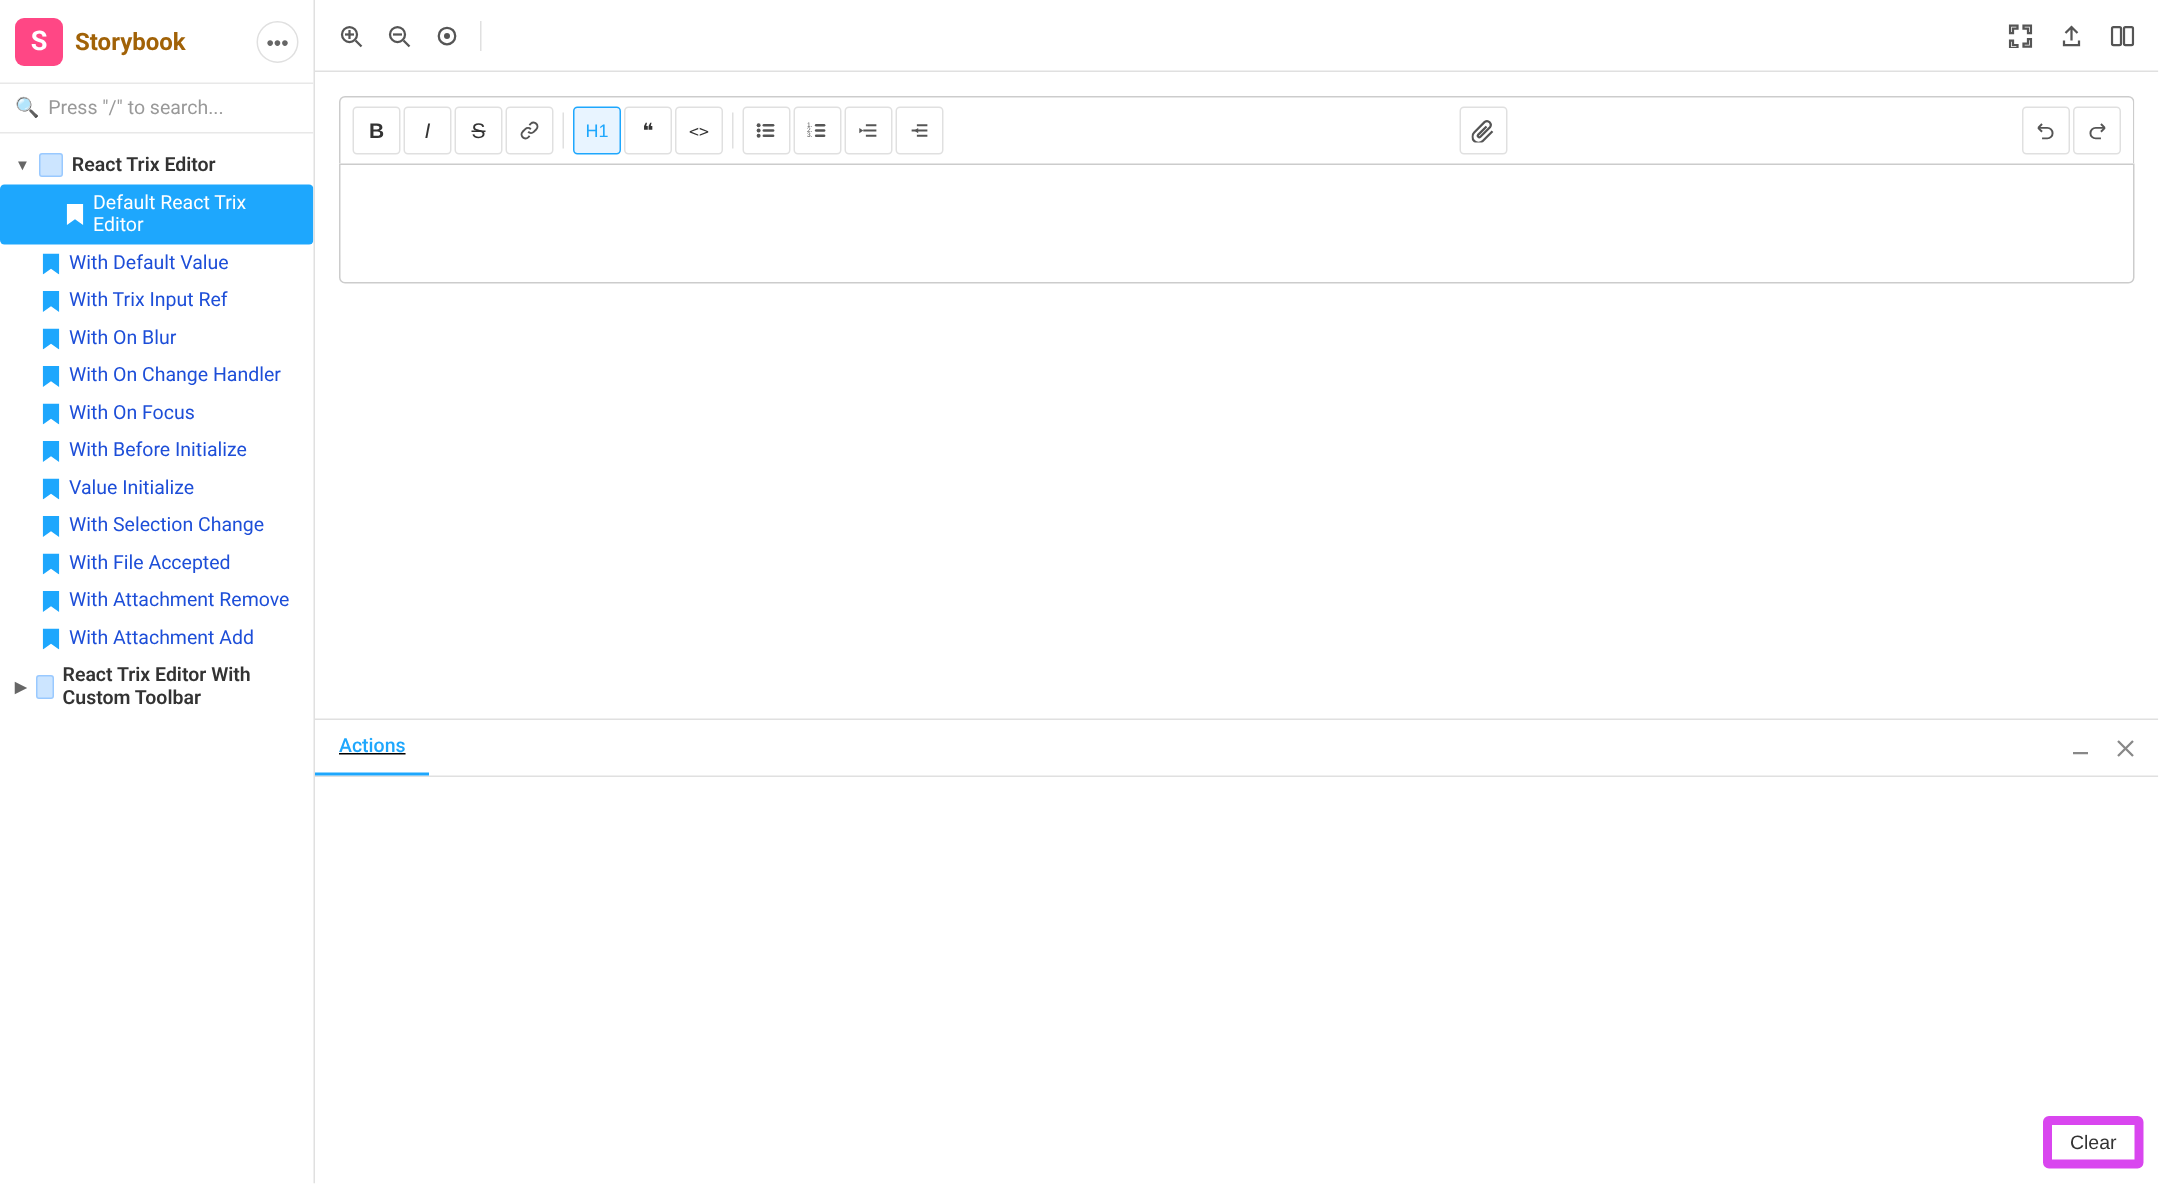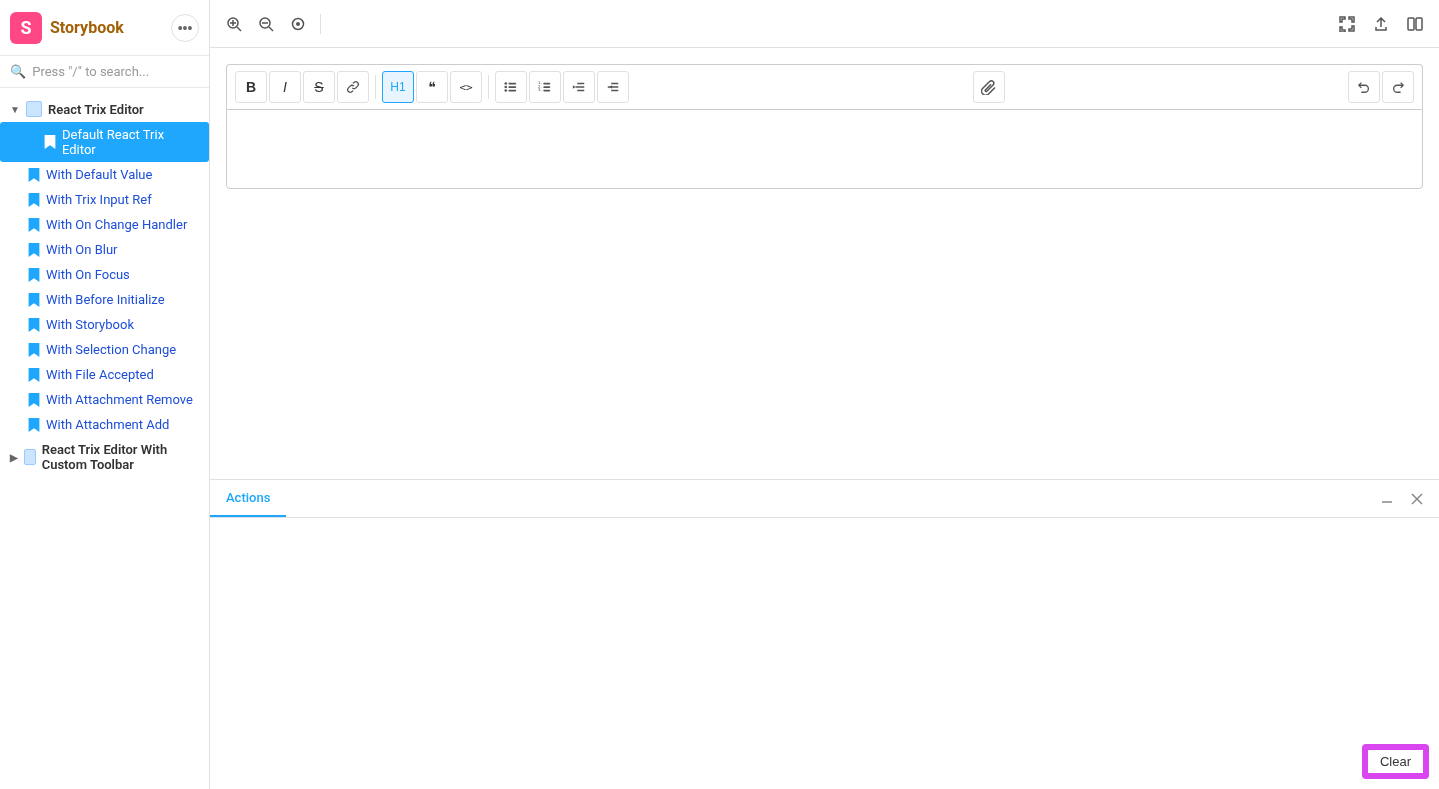--- a/index.html
+++ b/index.html
@@ -279,20 +279,21 @@
 
     #bottom-panel-header {
       display: flex;
       align-items: center;
       justify-content: space-between;
       border-bottom: 1px solid #e0e0e0;
     }
 
     .panel-tabs {
       display: flex;
+      text-decoration: underline;
     }
 
     .panel-tab {
       padding: 10px 16px;
       font-size: 13px;
       font-weight: 500;
       color: #666;
       cursor: pointer;
       border-bottom: 2px solid transparent;
     }
@@ -403,53 +404,53 @@
           </svg>
       </span>
       <span>With Trix Input Ref</span>
     </div>
     <div class="nav-item">
       <span class="bm-icon">
         <svg viewBox="0 0 10 13" fill="#1ea7fd">
             <path d="M0 0h10v13l-5-3.5L0 13V0z"></path>
           </svg>
       </span>
+      <span>With On Blur</span>
+    </div>
+    <div class="nav-item">
+      <span class="bm-icon">
+        <svg viewBox="0 0 10 13" fill="#1ea7fd">
+            <path d="M0 0h10v13l-5-3.5L0 13V0z"></path>
+          </svg>
+      </span>
       <span>With On Change Handler</span>
     </div>
     <div class="nav-item">
       <span class="bm-icon">
         <svg viewBox="0 0 10 13" fill="#1ea7fd">
             <path d="M0 0h10v13l-5-3.5L0 13V0z"></path>
           </svg>
       </span>
-      <span>With On Blur</span>
-    </div>
-    <div class="nav-item">
-      <span class="bm-icon">
-        <svg viewBox="0 0 10 13" fill="#1ea7fd">
-            <path d="M0 0h10v13l-5-3.5L0 13V0z"></path>
-          </svg>
-      </span>
       <span>With On Focus</span>
     </div>
     <div class="nav-item">
       <span class="bm-icon">
         <svg viewBox="0 0 10 13" fill="#1ea7fd">
             <path d="M0 0h10v13l-5-3.5L0 13V0z"></path>
           </svg>
       </span>
       <span>With Before Initialize</span>
     </div>
     <div class="nav-item">
       <span class="bm-icon">
         <svg viewBox="0 0 10 13" fill="#1ea7fd">
             <path d="M0 0h10v13l-5-3.5L0 13V0z"></path>
           </svg>
       </span>
-      <span>With Storybook</span>
+      <span>Value Initialize</span>
     </div>
     <div class="nav-item">
       <span class="bm-icon">
         <svg viewBox="0 0 10 13" fill="#1ea7fd">
             <path d="M0 0h10v13l-5-3.5L0 13V0z"></path>
           </svg>
       </span>
       <span>With Selection Change</span>
     </div>
     <div class="nav-item">

